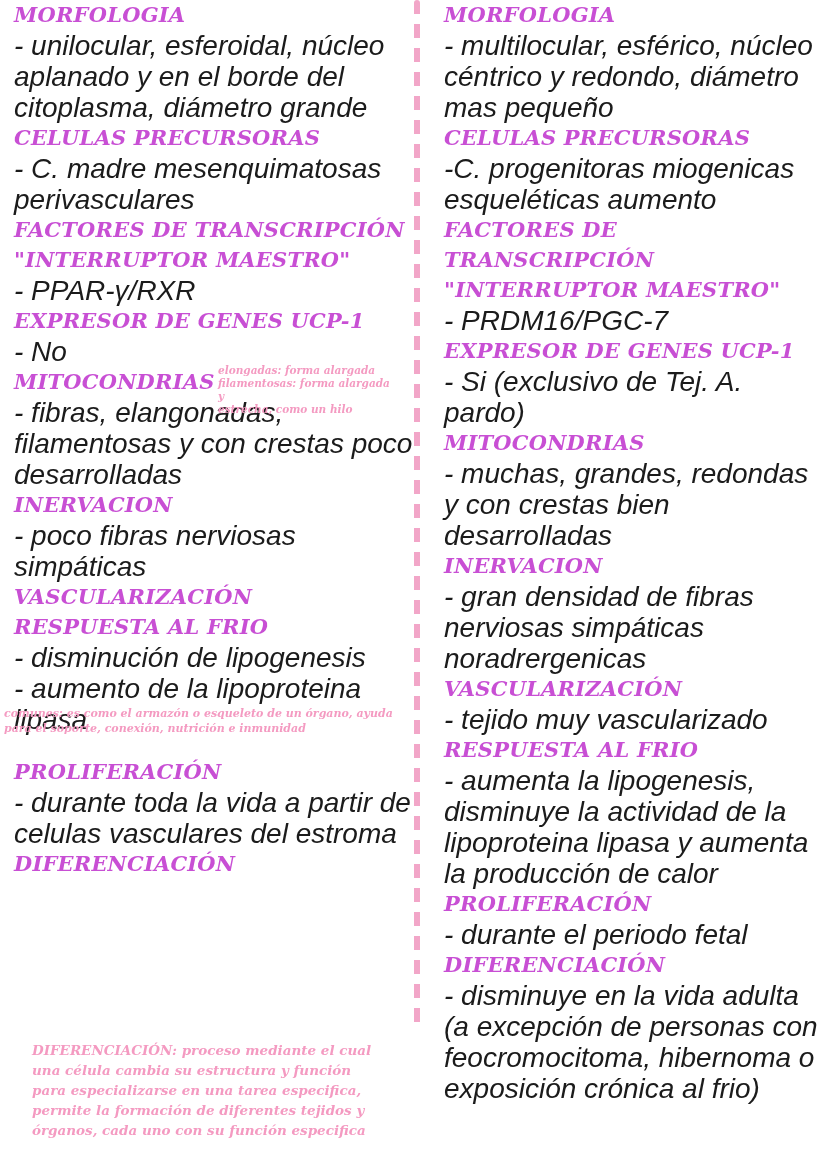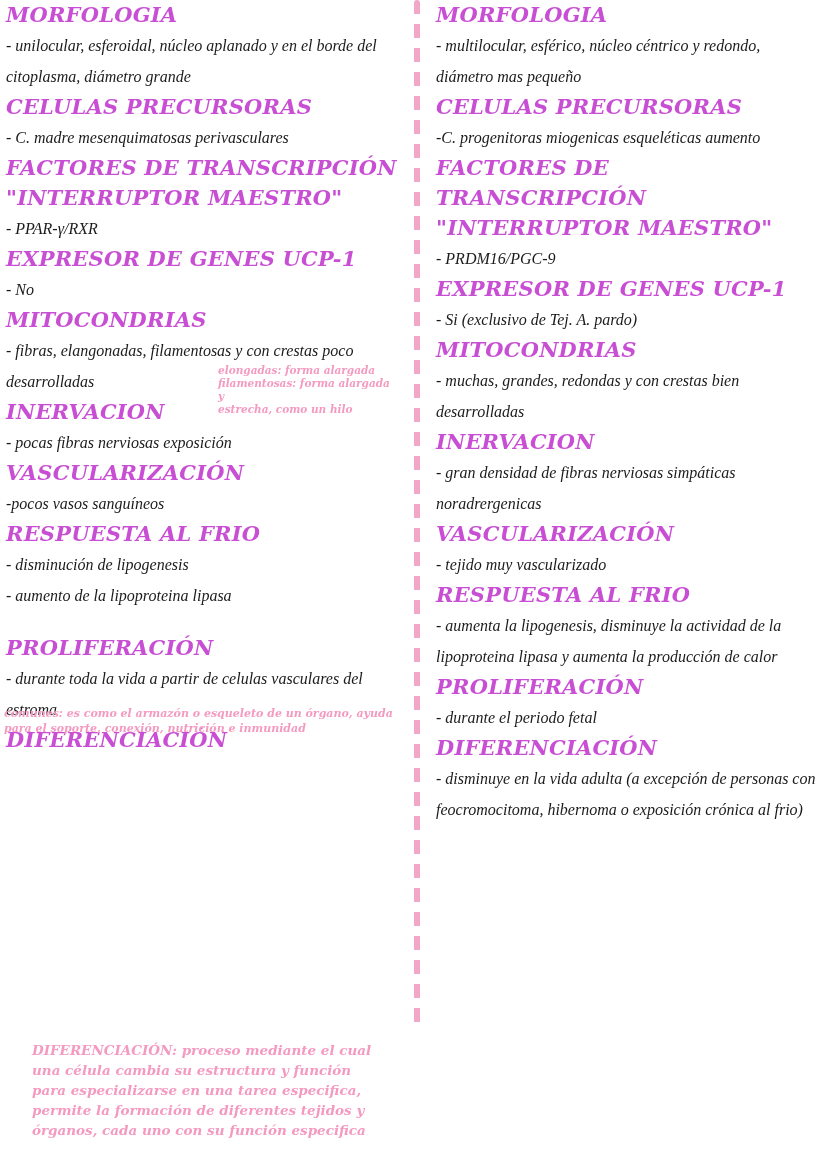--- a/index.html
+++ b/index.html
@@ -11,20 +11,21 @@
     width: 828px;
     height: 1171px;
     font-family: "DejaVu Sans", sans-serif;
     position: relative;
     overflow: hidden;
   }
   .page {
     position: relative;
     width: 687px;
     height: 1171px;
+    padding-left: 8px;
   }
   .columns {
     display: flex;
     flex-direction: row;
     width: 828px;
   }
   .col {
     position: relative;
     box-sizing: border-box;
   }
@@ -58,23 +59,23 @@
     font-style: italic;
     font-weight: 600;
     font-size: 21px;
     line-height: 30px;
     letter-spacing: 0.2px;
     margin: 0;
     white-space: pre-line;
   }
   .body-line {
     color: #1b1b1b;
-    font-family: Liberation Serif, serif;
-    font-style: italic;
-    font-size: 16px;
+    font-family: Liberation Sans, sans-serif;
+    font-style: italic;
+    font-size: 28px;
     line-height: 31px;
     margin: 0;
     white-space: pre-line;
   }
   .note {
     color: #f49ac1;
     font-family: "DejaVu Serif", serif;
     font-style: italic;
     font-weight: bold;
     font-size: 10.5px;
@@ -159,26 +160,25 @@
         <p class="body-line">- No</p>
       </div>
 
       <div class="block">
         <p class="heading">MITOCONDRIAS</p>
         <p class="body-line">- fibras, elangonadas, filamentosas y con crestas poco desarrolladas</p>
       </div>
 
       <div class="block">
         <p class="heading">INERVACION</p>
-        <p class="body-line">- pocas fibras nerviosas exposición</p>
+        <p class="body-line">- poco fibras nerviosas simpáticas</p>
       </div>
 
       <div class="block">
         <p class="heading">VASCULARIZACIÓN</p>
-        <p class="body-line">-pocos vasos sanguíneos</p>
       </div>
 
       <div class="block">
         <p class="heading">RESPUESTA AL FRIO</p>
         <p class="body-line">- disminución de lipogenesis
 - aumento de la lipoproteina lipasa</p>
       </div>
 
       <div class="block" style="margin-top:22px;">
         <p class="heading">PROLIFERACIÓN</p>
@@ -198,21 +198,21 @@
         <p class="body-line">- multilocular, esférico, núcleo céntrico y redondo, diámetro mas pequeño</p>
       </div>
 
       <div class="block">
         <p class="heading">CELULAS PRECURSORAS</p>
         <p class="body-line">-C. progenitoras miogenicas esqueléticas aumento</p>
       </div>
 
       <div class="block">
         <p class="heading">FACTORES DE TRANSCRIPCIÓN "INTERRUPTOR MAESTRO"</p>
-        <p class="body-line">- PRDM16/PGC-9</p>
+        <p class="body-line">- PRDM16/PGC-7</p>
       </div>
 
       <div class="block">
         <p class="heading">EXPRESOR DE GENES UCP-1</p>
         <p class="body-line">- Si (exclusivo de Tej. A. pardo)</p>
       </div>
 
       <div class="block">
         <p class="heading">MITOCONDRIAS</p>
         <p class="body-line">- muchas, grandes, redondas y con crestas bien desarrolladas</p>

